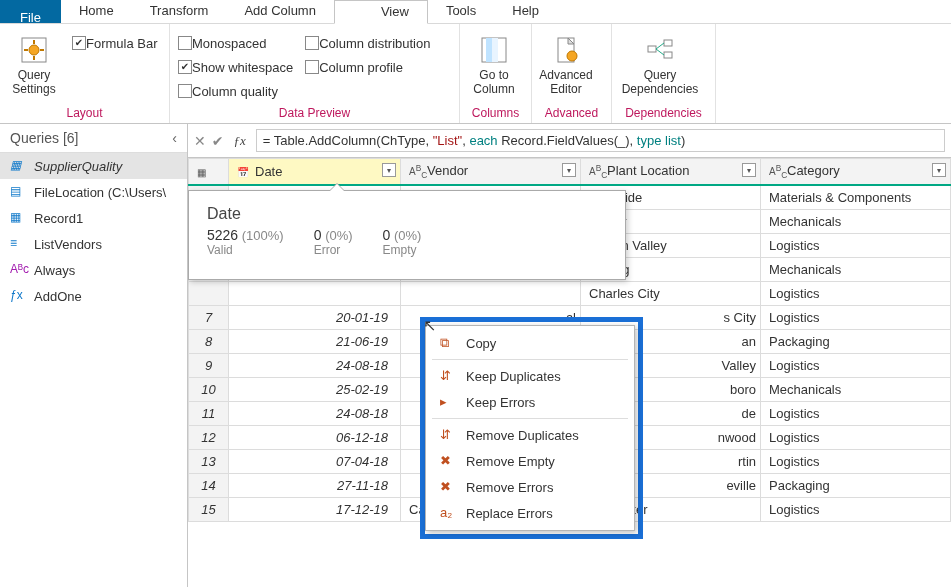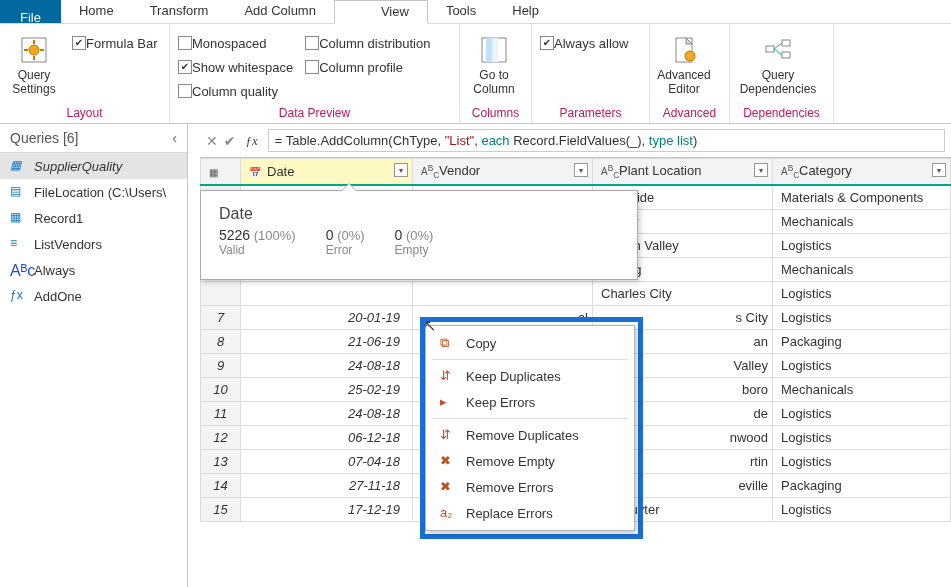--- a/index.html
+++ b/index.html
@@ -17,21 +17,21 @@
   .group .body { flex: 1; display: flex; align-items: flex-start; gap: 12px; padding-top: 4px; }
   .group .title { text-align: center; font-size: 12px; color: #be185d; padding: 2px 0 3px 0; }
   .bigbtn { display: flex; flex-direction: column; align-items: center; width: 52px; font-size: 12px; line-height:14px; gap:2px; padding-top:2px;}
   .bigbtn svg { width: 32px; height: 32px; }
   .chk { display: flex; align-items: center; font-size: 13px; height: 22px; }
   .chk .box { width:14px; height:14px; border:1px solid #888; display:flex; align-items:center; justify-content:center; font-size:11px; color:#333;}
   .chk .box.checked::before { content:"✔"; font-size:10px; line-height:10px;}
   .col { display:flex; flex-direction:column; gap:2px; }
 
   
-  .main { display:flex; height: calc(587px - 24px - 100px); gap: 12px; }
+  .main { display:flex; height: calc(587px - 24px - 100px); }
   .queries { width:188px; border-right:1px solid #c5c5c5; background:#fff; }
   .queries .hdr { display:flex; justify-content:space-between; align-items:center; padding:6px 10px; border-bottom:1px solid #ddd; font-size:14px; color:#555;}
   .queries .item { display:flex; align-items:center; gap:8px; padding:5px 10px; font-size:13px;}
   .queries .item.sel { background:#e4e4e4; font-style:italic;}
   .queries .qicon { width:16px; height:16px;}
 
   .editor { flex:1; display:flex; flex-direction:column; position:relative;}
   .formula { display:flex; align-items:center; height:34px; border-bottom:1px solid #c5c5c5; padding:0 6px; gap:4px; }
   .formula .btns { display:flex; gap:6px; color:#888; font-size:14px;}
   .formula .fx { font-style:italic; font-family:"Segoe UI"; font-size:13px; color:#444; padding:0 6px;}
@@ -139,29 +139,20 @@
             <rect x="4" y="4" width="24" height="24" fill="none" stroke="#888"></rect>
             <rect x="8" y="4" width="6" height="24" fill="#bfe3ff"></rect>
             <rect x="14" y="4" width="6" height="24" fill="#e8f4ff"></rect>
           </svg>
         <span style="text-align:center">Go to Column</span>
       </div>
     </div>
     <div class="title">Columns</div>
   </div>
 
-  <div class="group" style="width:118px">
-    <div class="body">
-      <div class="chk">
-          <span class="box checked"></span>
-          <span>Always allow</span>
-        </div>
-    </div>
-    <div class="title">Parameters</div>
-  </div>
 
   <div class="group" style="width:80px">
     <div class="body">
       <div class="bigbtn">
         <svg viewBox="0 0 32 32">
             <rect x="8" y="4" width="16" height="24" fill="none" stroke="#888"></rect>
             <path d="M18 4 L24 10 L18 10 Z" fill="#ddd" stroke="#888"></path>
             <circle cx="22" cy="22" r="5" fill="#f5a623" stroke="#c07800"></circle>
           </svg>
         <span style="text-align:center">Advanced Editor</span>
@@ -204,21 +195,21 @@
         </div>
         <div class="item">
           <span class="qicon" style="color:#1179ca;font-size:12px">▦</span>
           <span>Record1</span>
         </div>
         <div class="item">
           <span class="qicon" style="color:#1179ca;font-size:12px">≡</span>
           <span>ListVendors</span>
         </div>
         <div class="item">
-          <span class="qicon" style="color:#1d4ed8;font-size:16px">Aᴮc</span>
+          <span class="qicon" style="color:#a21caf;font-size:12px">Aᴮc</span>
           <span>Always</span>
         </div>
         <div class="item">
           <span class="qicon" style="color:#1179ca;font-size:12px">ƒx</span>
           <span>AddOne</span>
         </div>
       </div>
   </div>
 
   <div class="editor">

